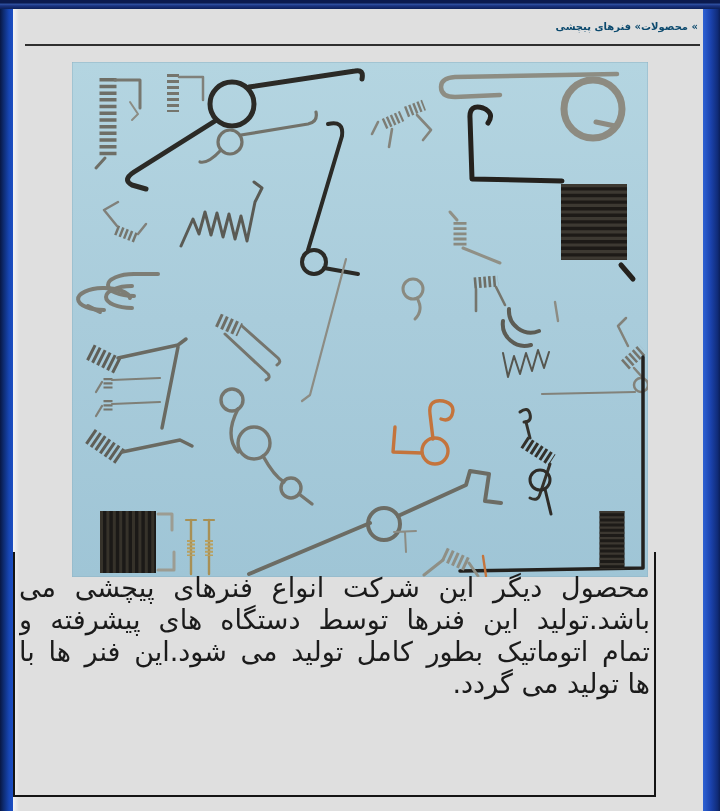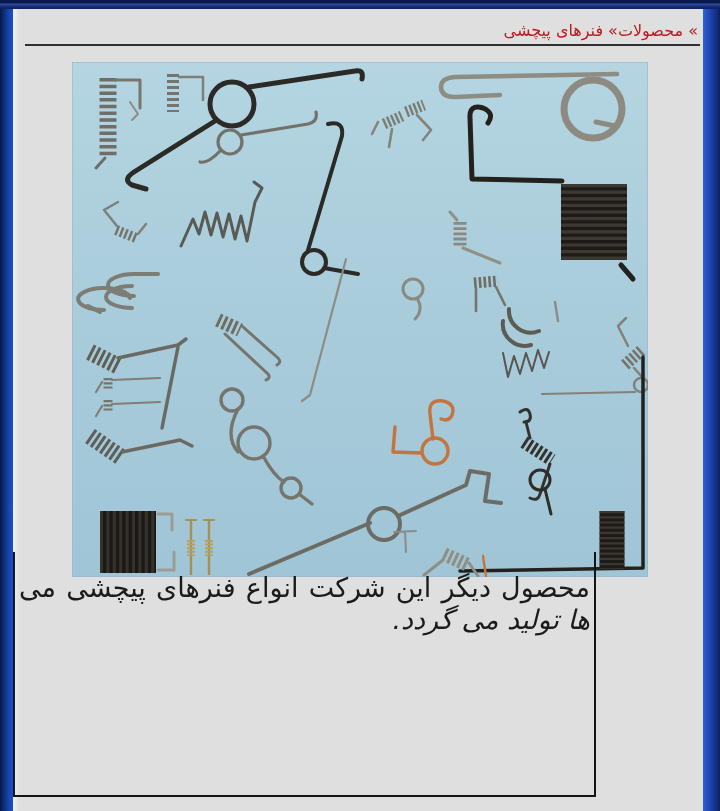--- a/index.html
+++ b/index.html
@@ -20,50 +20,49 @@
     position:absolute;left:13px;top:9px;width:6px;height:802px;
     background:linear-gradient(90deg,#f2f3f5 0%,#dfdfdf 100%);
   }
   .right-strip{
     position:absolute;left:703px;top:9px;width:17px;height:802px;
     background:linear-gradient(90deg,#2e62d4 0%,#1b43ae 45%,#102c7a 85%,#0b1f5a 100%);
   }
   .breadcrumb{
     position:absolute;top:21px;right:22px;
     direction:rtl;unicode-bidi:embed;
-    color:#b91c1c;font-size:16px;font-weight:normal;
+    color:#0c4a6e;font-size:10px;font-weight:bold;
     white-space:nowrap;cursor:pointer;
   }
   .rule{
     position:absolute;left:25px;top:44px;width:675px;height:0;
     border-top:2px solid #2f2f2f;
   }
   .photo{
     position:absolute;left:72px;top:62px;width:576px;height:515px;
   }
   .textbox{
-    position:absolute;left:13px;top:552px;width:583px;height:245px;
+    position:absolute;left:13px;top:552px;width:643px;height:245px;
     box-sizing:border-box;
     border:2px solid #141414;border-top:none;
     background:transparent;
   }
   .paragraph{
     position:absolute;left:4px;right:4px;top:20px;
     direction:rtl;
     color:#1b1b1b;font-size:27px;line-height:32px;
   }
   .pline{
     text-align:justify;
     text-align-last:justify;
     white-space:nowrap;
     overflow:hidden;
   }
   .pline.last{
     text-align-last:right;
-    font-style:italic;
   }
 </style>
 </head>
 <body>
 
 <div class="topbar"></div>
 <div class="left-strip"></div>
 <div class="left-highlight"></div>
 <div class="right-strip"></div>
 
@@ -271,15 +270,17 @@
     <g stroke="#5c5c54" stroke-width="4">
       <path d="M437,247 A22,22 0 0 0 467,269"></path>
       <path d="M431,259 A22,22 0 0 0 459,283"></path>
     </g>
   </g>
 </svg>
 
 <div class="textbox">
   <div class="paragraph">
     <div class="pline">محصول دیگر این شرکت انواع فنرهای پیچشی می</div>
+    <div class="pline">باشد.تولید این فنرها توسط دستگاه های پیشرفته و</div>
+    <div class="pline">تمام اتوماتیک بطور کامل تولید می شود.این فنر ها با</div>
     <div class="pline last">ها تولید می گردد.</div>
   </div>
 </div>
 
 </body></html>

